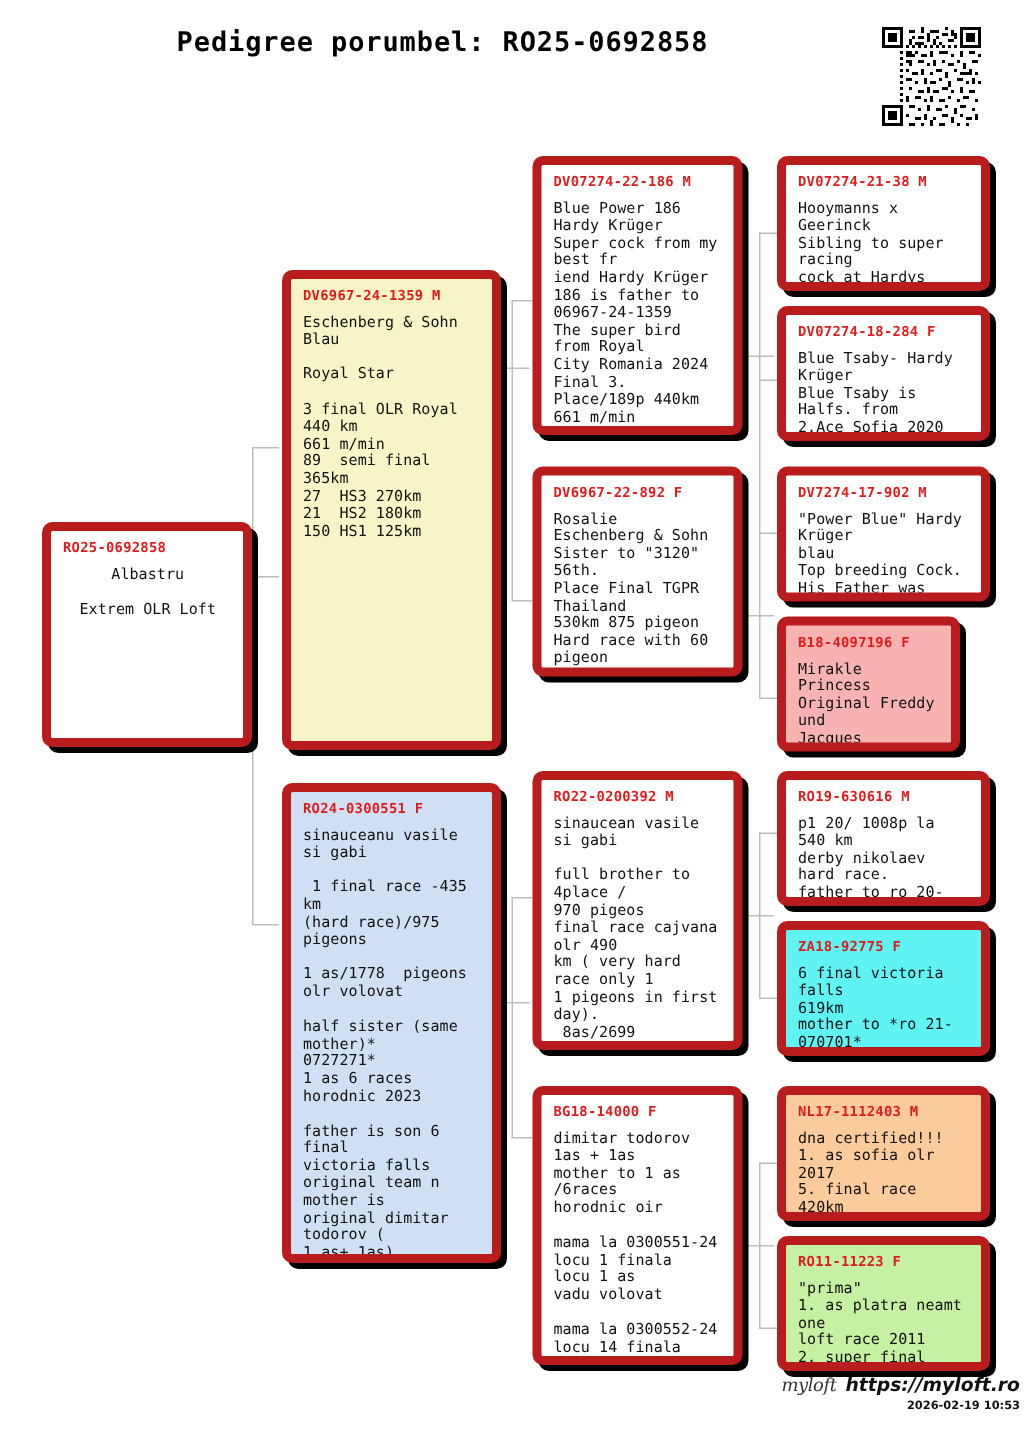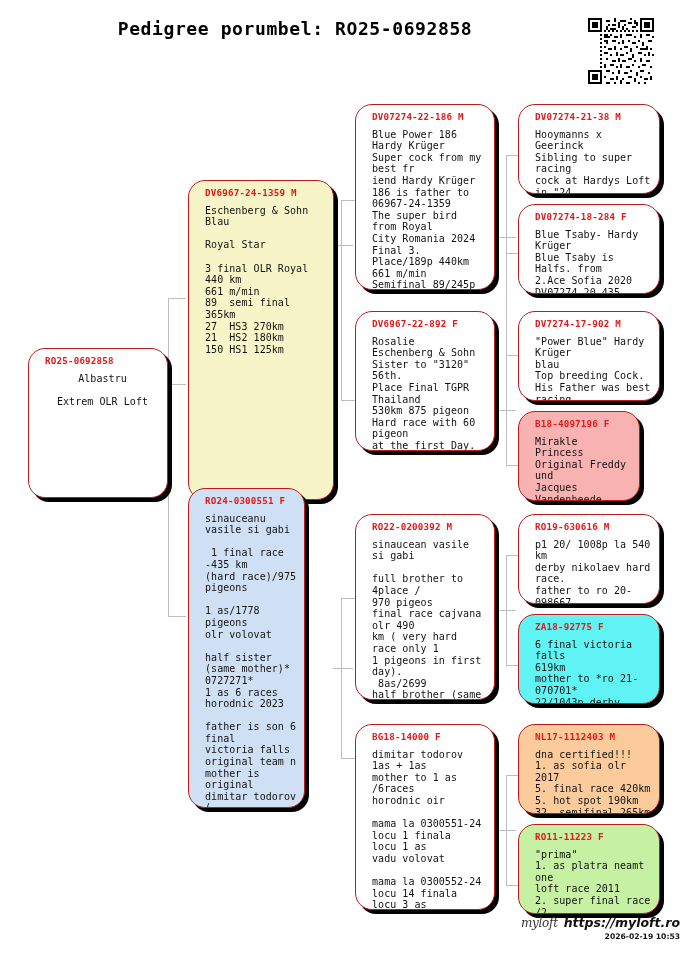--- a/index.html
+++ b/index.html
@@ -40,23 +40,23 @@
     top: 18px;
     width: 66px;
     height: 66px;
   }
   .qr-wrap svg { display: block; }
 
   
   .pbox {
     position: absolute;
     box-sizing: border-box;
-    border: 1px solid #b91c1c;
-    border-radius: 17px;
-    padding: 6px 7px 5px 16px;
+    border: 6px solid #b91c1c;
+    border-radius: 7px;
+    padding: 6px 7px 5px 8px;
     overflow: hidden;
     background: #ffffff;
     box-shadow: 4px 4px 0 0 #000000;
     line-height: 11.6px;
   }
   .pbox .ring {
     display: block;
     color: #e01b1b;
     font-weight: bold;
     font-size: 9.2px;
@@ -339,21 +339,21 @@
 Royal Star
 
 3 final OLR Royal 440 km
 661 m/min
 89  semi final 365km
 27  HS3 270km
 21  HS2 180km
 150 HS1 125km</span>
   </div>
 
-  <div class="pbox c-blue" style="left:188px; top:488px; width:117px; height:320px;">
+  <div class="pbox c-blue" style="left:188px; top:522px; width:146px; height:320px;">
     <span class="ring">RO24-0300551 F</span>
     <span class="body">sinauceanu vasile si gabi
 
  1 final race -435 km
 (hard race)/975 pigeons
 
 1 as/1778  pigeons
 olr volovat
 
 half sister (same mother)*

